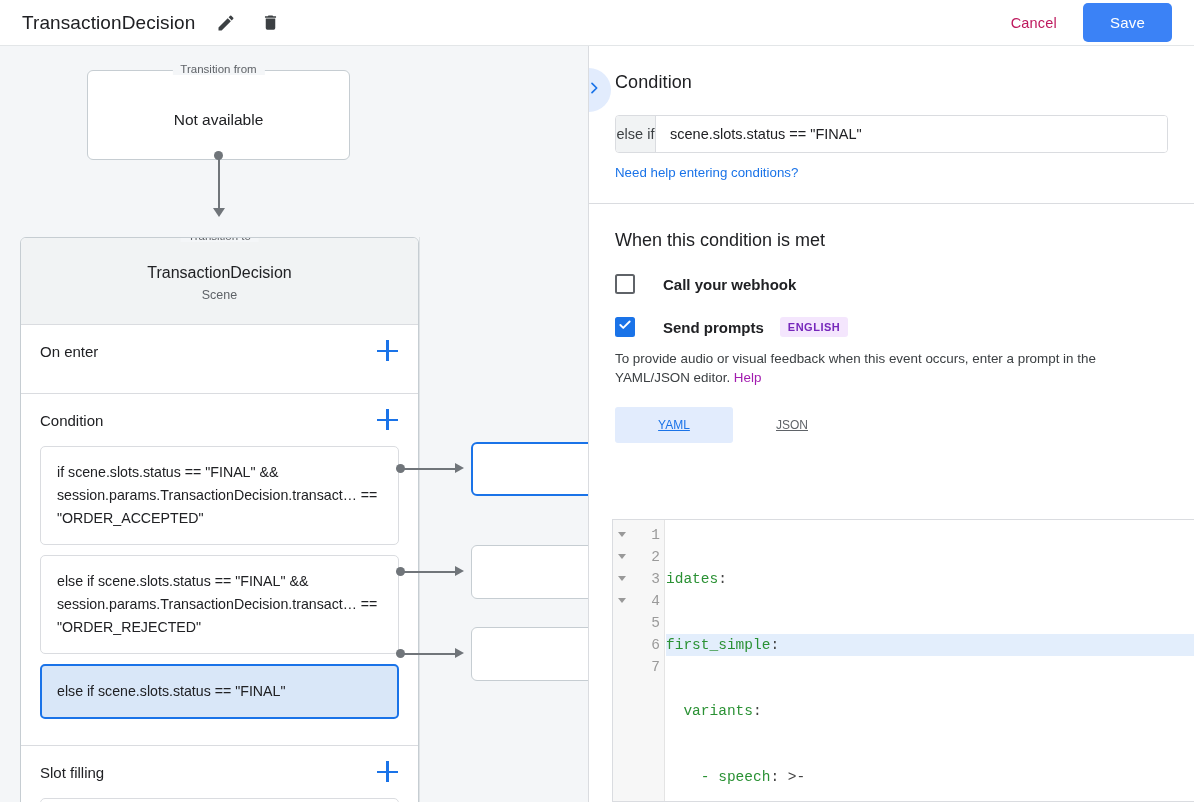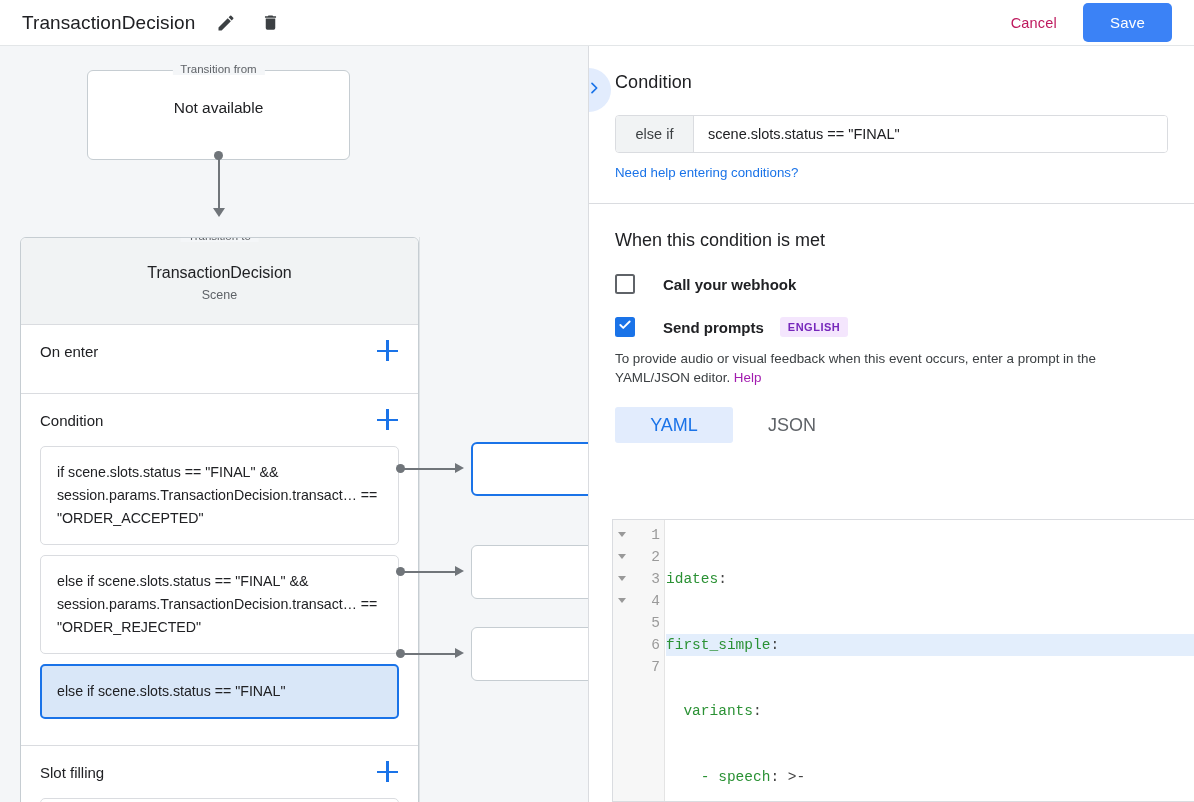--- a/index.html
+++ b/index.html
@@ -59,21 +59,21 @@
     border: 1px solid #c6cdd2; border-radius: 6px;
   }
   .legend {
     position: absolute; top: -8px; left: 50%;
     transform: translateX(-50%);
     background: #f4f6f8;
     padding: 0 8px;
     font-size: 11.5px; color: #5f6368; white-space: nowrap;
   }
   .node-from-title {
-    position: absolute; top: 28px; left: 0; width: 100%;
+    position: absolute; top: 40px; left: 0; width: 100%;
     text-align: center; font-size: 15.5px; color: #202124;
   }
 
   .conn-dot {
     position: absolute; width: 9px; height: 9px;
     background: #70757a; border-radius: 50%;
   }
   .arrow-line {
     position: absolute; background: #70757a;
   }
@@ -193,21 +193,21 @@
   }
   .panel-h {
     font-size: 18px; color: #202124; letter-spacing: .1px;
   }
   .cond-input-row {
     display: flex; margin-top: 22px;
     border: 1px solid #dadce0; border-radius: 4px;
     height: 38px; overflow: hidden;
   }
   .cond-prefix {
-    width: 78px; background: #f1f3f4;
+    width: 40px; background: #f1f3f4;
     border-right: 1px solid #dadce0;
     display: flex; align-items: center; justify-content: center;
     font-size: 14.5px; color: #3c4043;
   }
   .cond-value {
     flex: 1; display: flex; align-items: center;
     padding-left: 14px; font-size: 14.5px; color: #202124;
     background: #fff; border: none; outline: none;
     font-family: "Liberation Sans", sans-serif;
   }
@@ -245,22 +245,22 @@
     line-height: 19px; max-width: 560px;
   }
   .helper-text a { color: #a21caf; text-decoration: none; cursor: pointer; }
 
   .tabs {
     display: flex; margin-top: 20px;
   }
   .tab {
     width: 118px; height: 36px;
     display: flex; align-items: center; justify-content: center;
-    font-size: 18px; font-weight: 500; color: #5f6368;
-    cursor: pointer; border-radius: 3px;
+    font-size: 12px; font-weight: 500; color: #5f6368;
+    cursor: pointer; border-radius: 3px; text-decoration: underline;
   }
   .tab.active { background: #e2ecfd; color: #1a73e8; }
 
   
   .editor {
     position: absolute; left: 612px; top: 519px;
     width: 600px; height: 283px;
     background: #ffffff;
     border: 1px solid #dadce0;
     border-right: none;

